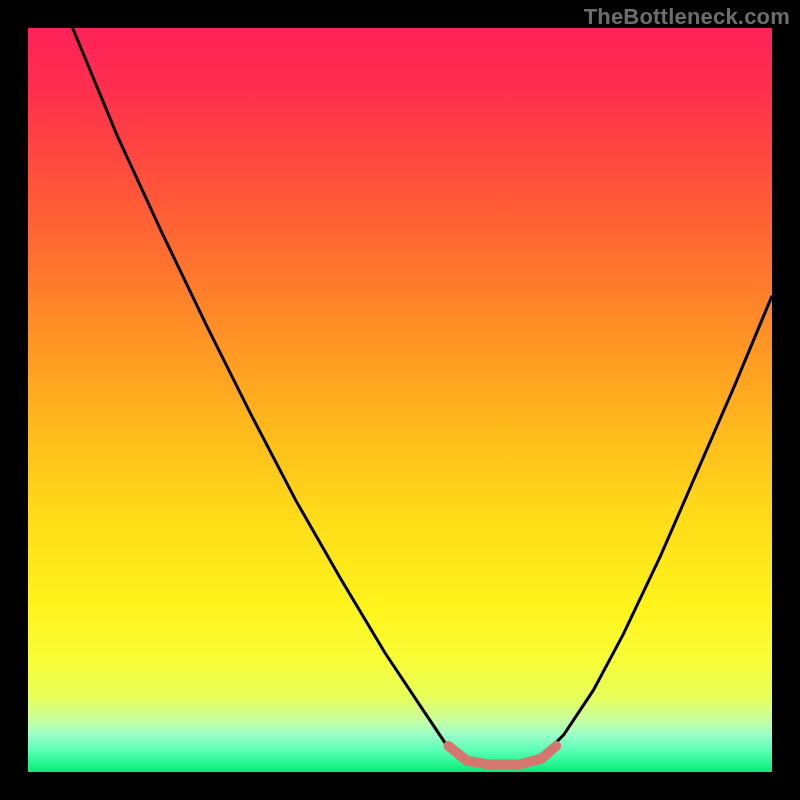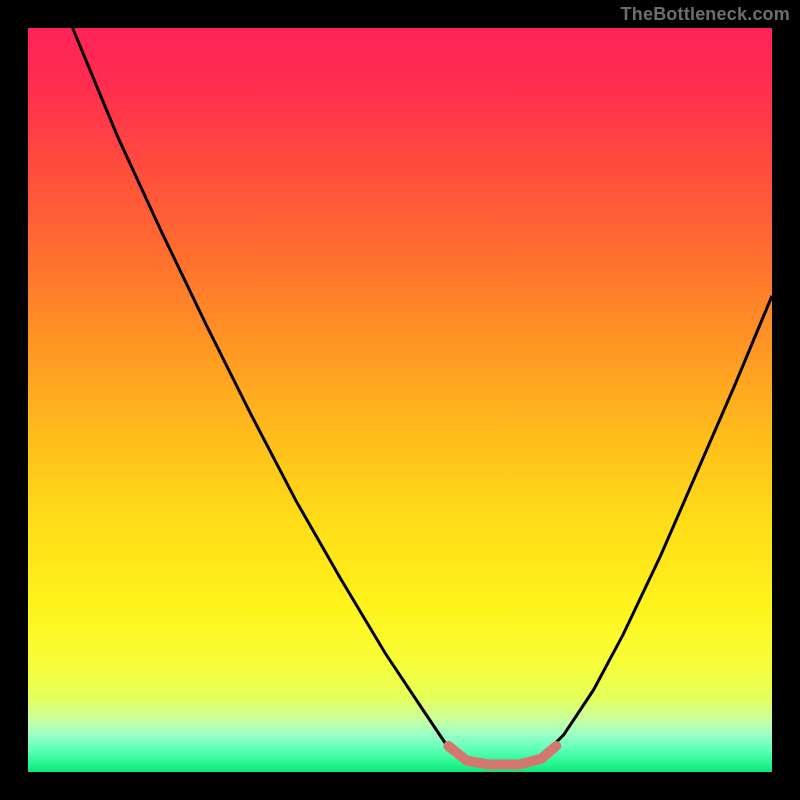--- a/index.html
+++ b/index.html
@@ -42,21 +42,21 @@
       #5cffb8 97%,
       #22f58c 99%,
       #10e47a 100%
     );
   }
   .watermark {
     position: absolute;
     top: 4px;
     right: 10px;
     font-family: Arial, Helvetica, sans-serif;
-    font-size: 18px;
+    font-size: 22px;
     font-weight: 600;
     color: #6d6d6d;
     letter-spacing: 0.2px;
   }
   svg.curve {
     position: absolute;
     inset: 0;
     width: 100%;
     height: 100%;
   }

